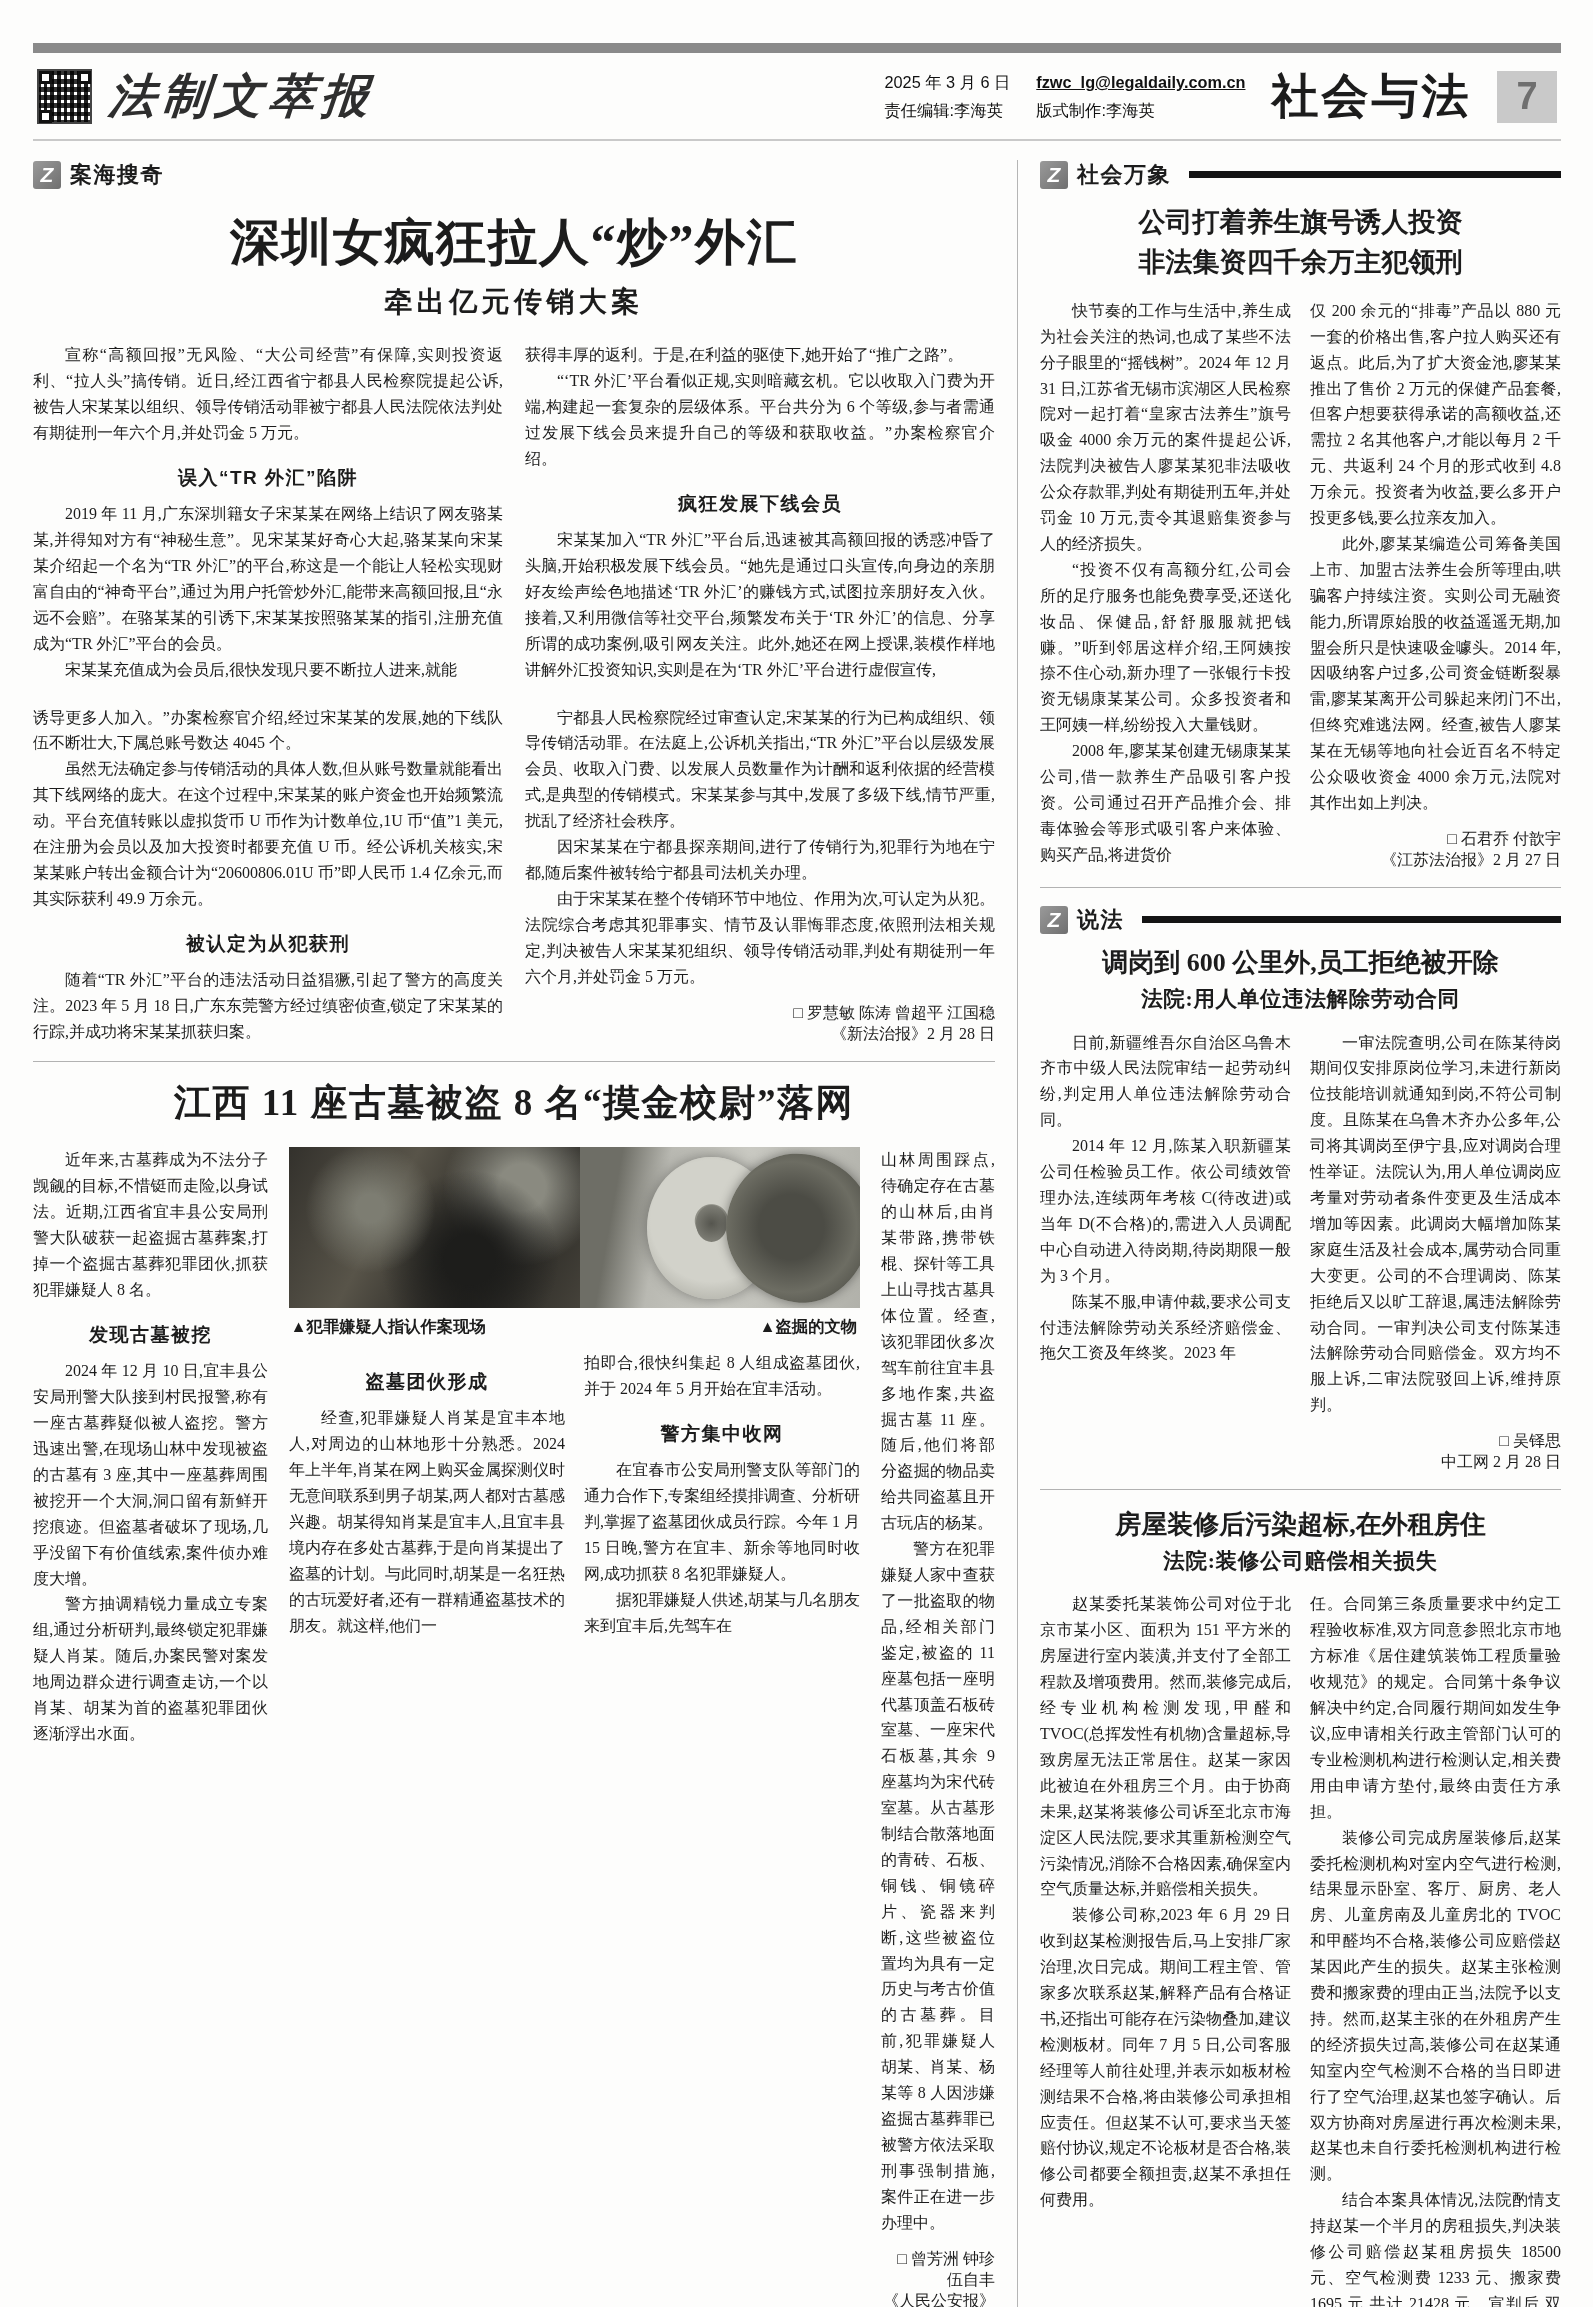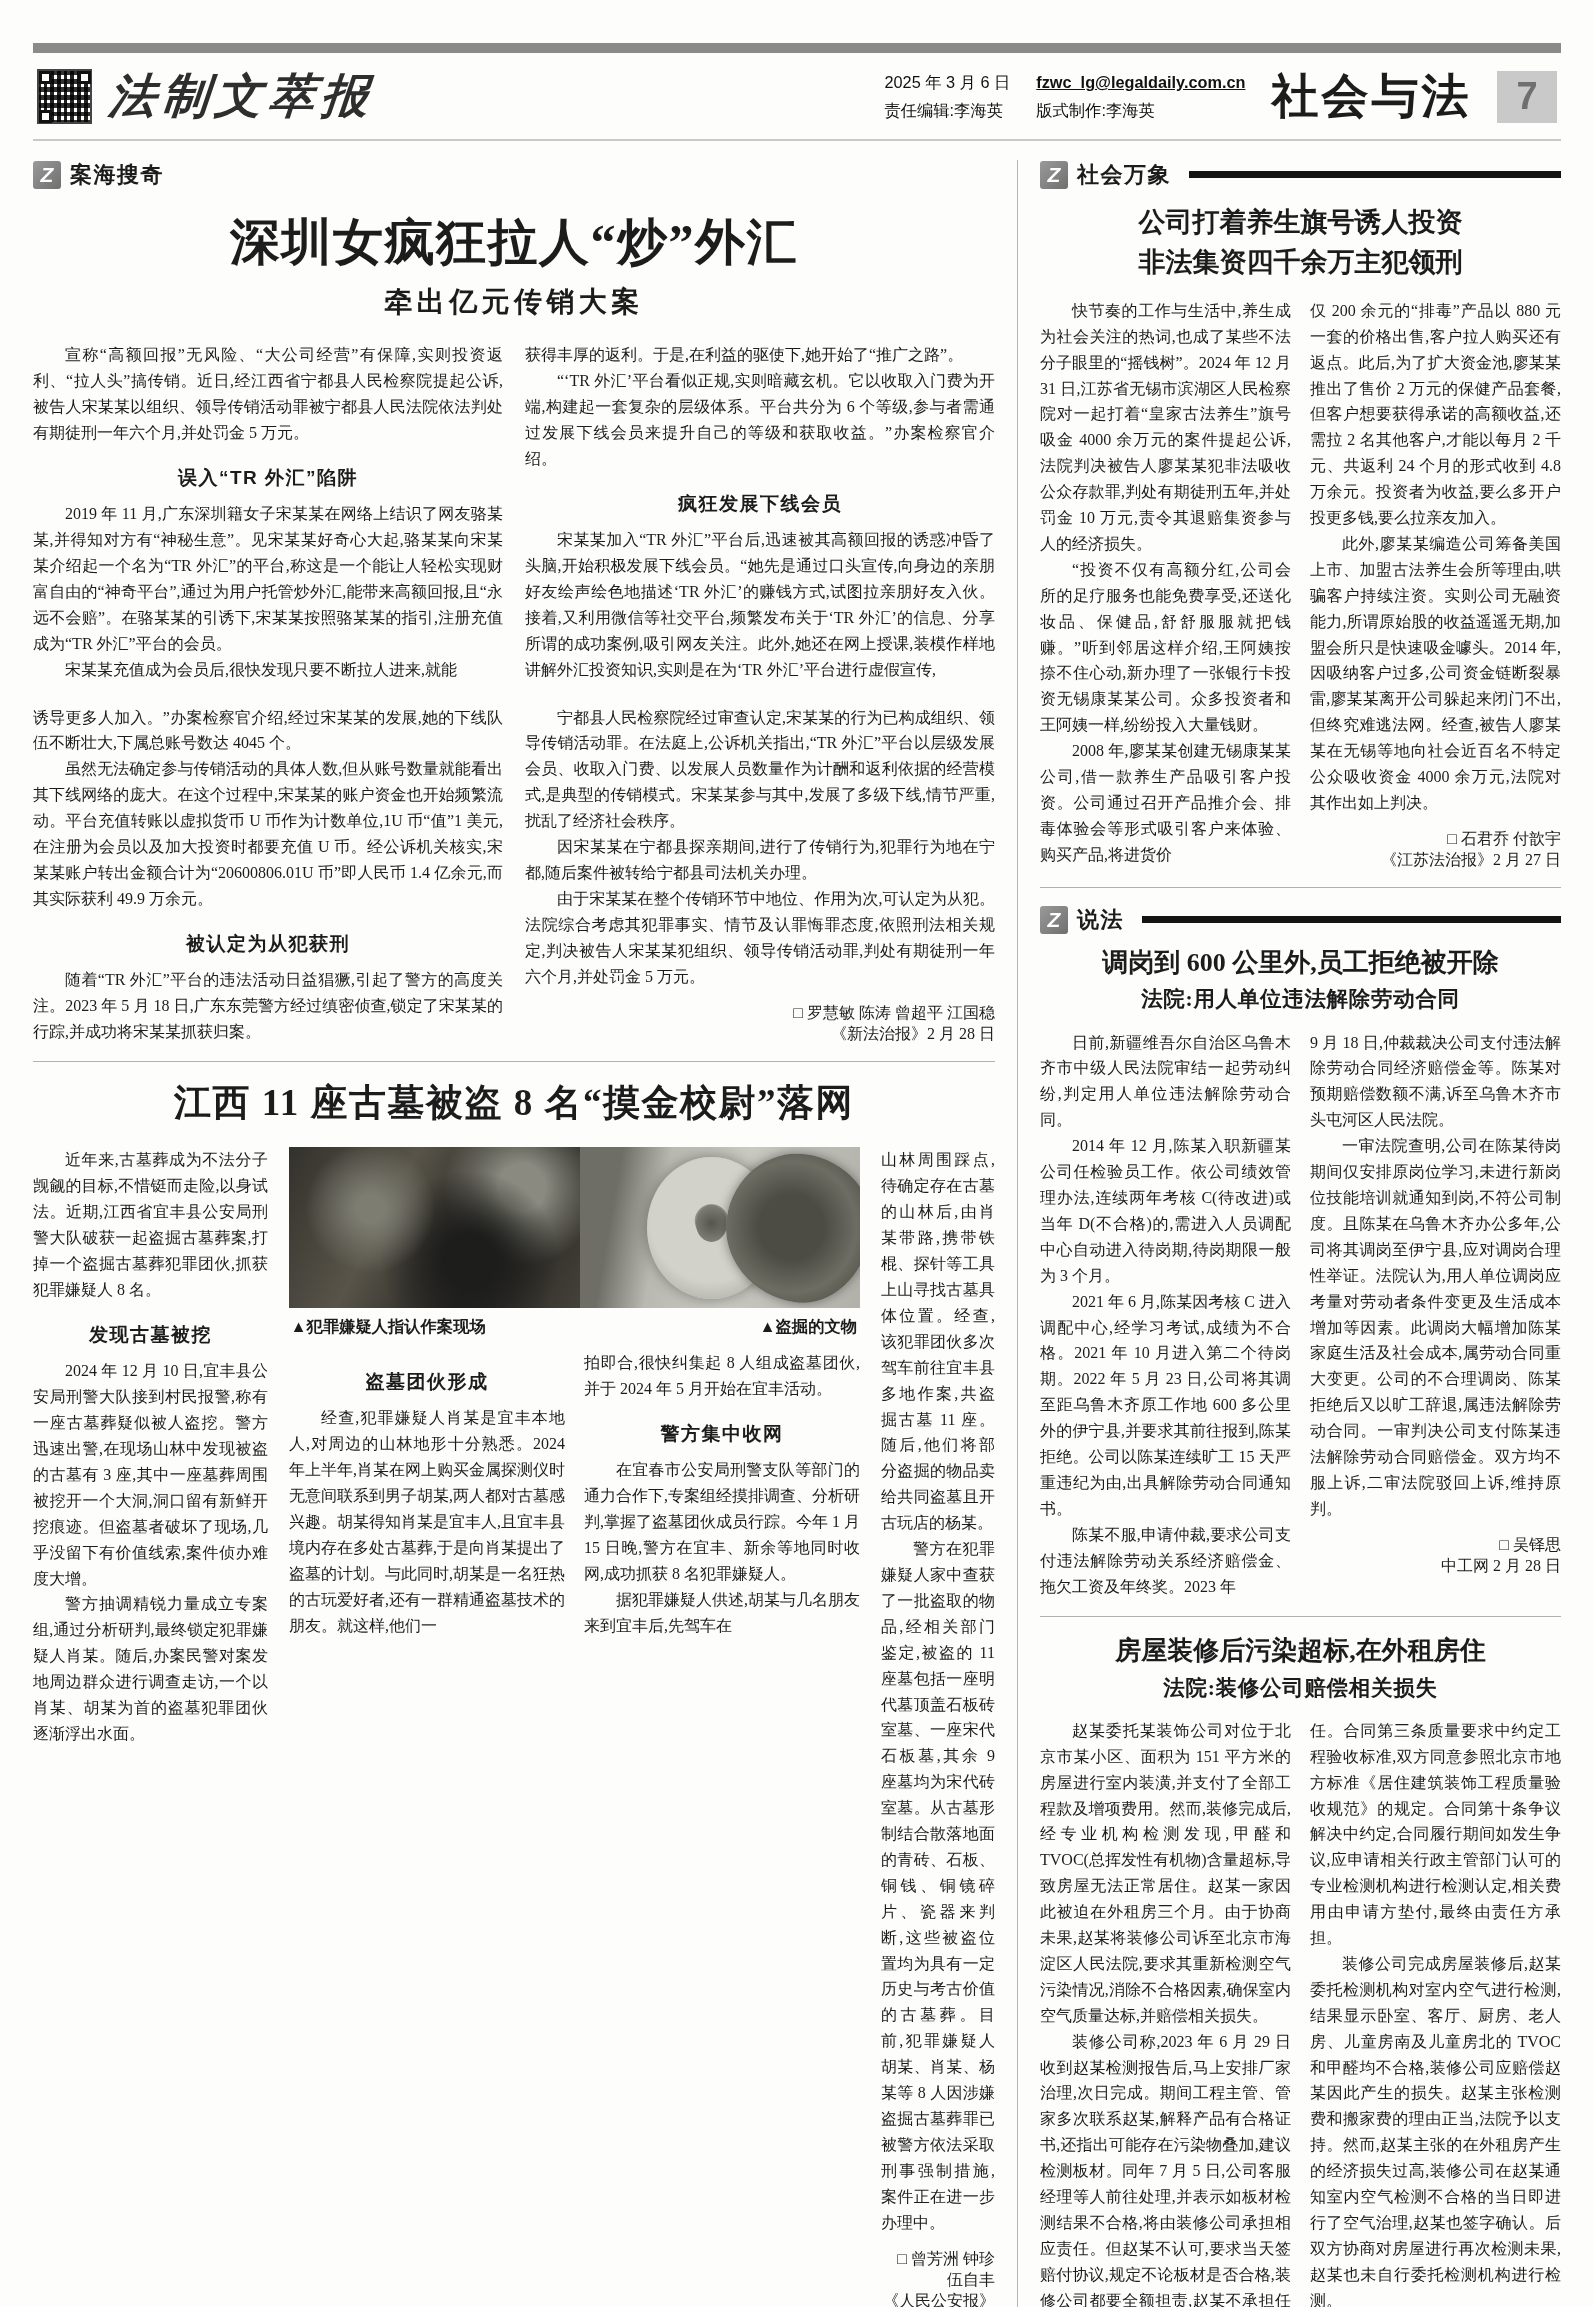--- a/index.html
+++ b/index.html
@@ -221,25 +221,23 @@
           <span class="z">Z</span>
           <span class="lbl">说法</span>
           <span class="bar"></span>
         </div>
         <h1 class="hl-e">调岗到 600 公里外,员工拒绝被开除</h1>
         <h2 class="hl-e-sub">法院:用人单位违法解除劳动合同</h2>
         <div class="cols2">
           <div class="flow">
               <p class="blk-p">日前,新疆维吾尔自治区乌鲁木齐市中级人民法院审结一起劳动纠纷,判定用人单位违法解除劳动合同。</p>
               <p class="blk-p">2014 年 12 月,陈某入职新疆某公司任检验员工作。依公司绩效管理办法,连续两年考核 C(待改进)或当年 D(不合格)的,需进入人员调配中心自动进入待岗期,待岗期限一般为 3 个月。</p>
-              <p class="blk-p">2021 年 6 月,陈某因考核 C 进入调配中心,经学习考试,成绩为不合格。2021 年 10 月进入第二个待岗期。2022 年 5 月 23 日,公司将其调至距乌鲁木齐原工作地 600 多公里外的伊宁县,并要求其前往报到,陈某拒绝。公司以陈某连续旷工 15 天严重违纪为由,出具解除劳动合同通知书。</p>
               <p class="blk-p">陈某不服,申请仲裁,要求公司支付违法解除劳动关系经济赔偿金、拖欠工资及年终奖。2023 年</p>
             </div>
           <div class="flow">
-              <p class="blk-pc">9 月 18 日,仲裁裁决公司支付违法解除劳动合同经济赔偿金等。陈某对预期赔偿数额不满,诉至乌鲁木齐市头屯河区人民法院。</p>
               <p class="blk-p">一审法院查明,公司在陈某待岗期间仅安排原岗位学习,未进行新岗位技能培训就通知到岗,不符公司制度。且陈某在乌鲁木齐办公多年,公司将其调岗至伊宁县,应对调岗合理性举证。法院认为,用人单位调岗应考量对劳动者条件变更及生活成本增加等因素。此调岗大幅增加陈某家庭生活及社会成本,属劳动合同重大变更。公司的不合理调岗、陈某拒绝后又以旷工辞退,属违法解除劳动合同。一审判决公司支付陈某违法解除劳动合同赔偿金。双方均不服上诉,二审法院驳回上诉,维持原判。</p>
               <p class="blk-by">□ 吴铎思</p>
               <p class="blk-src">中工网 2 月 28 日</p>
             </div>
         </div>
       </div>
 
       <div class="hr"></div>
 
       <div>

